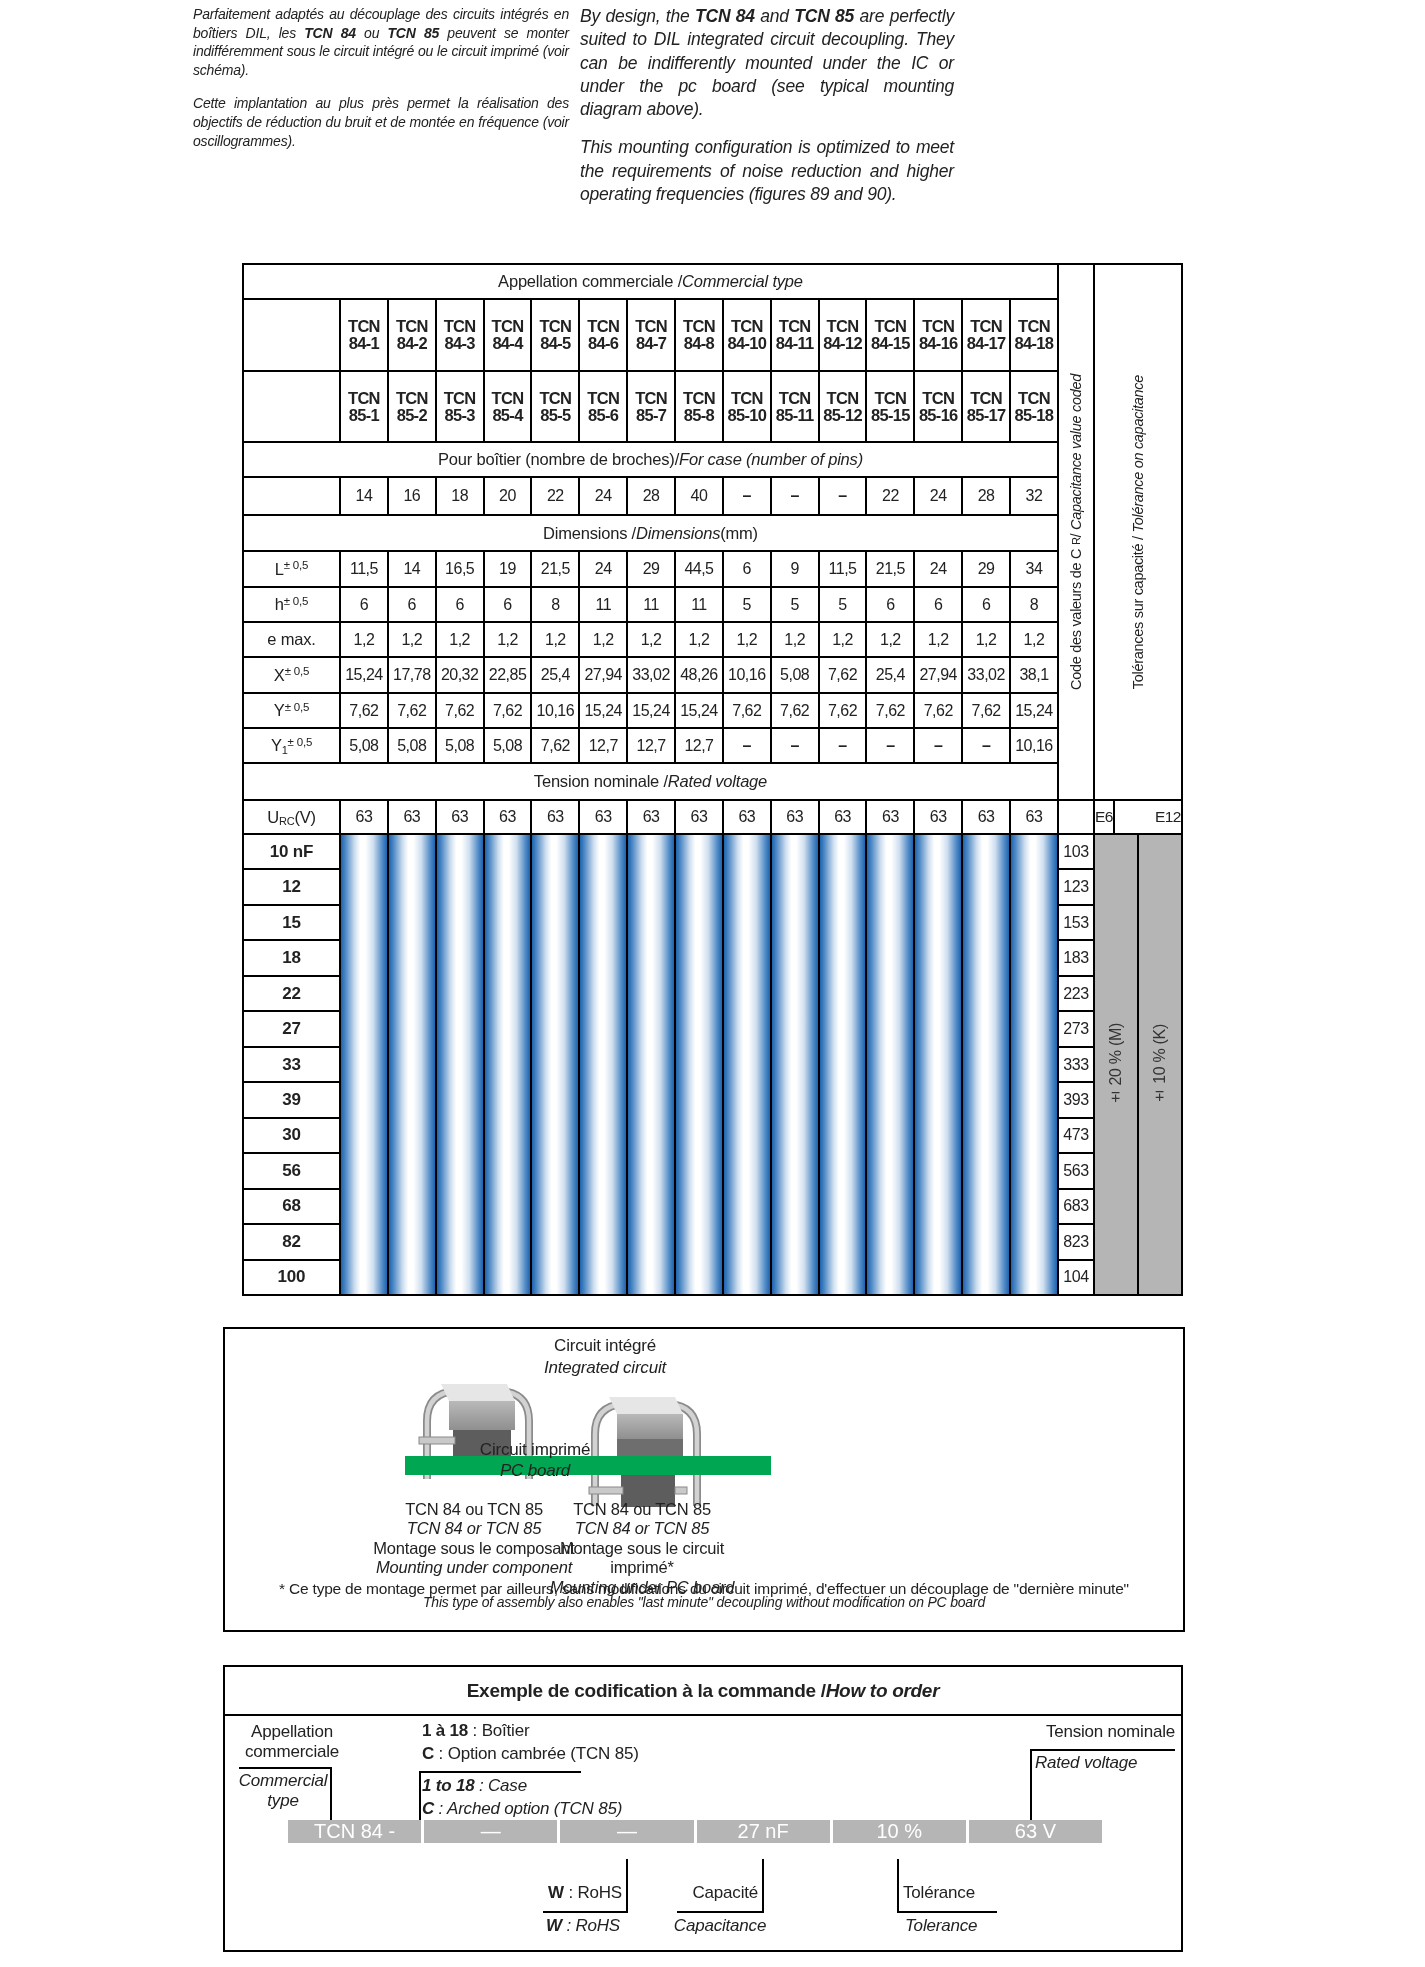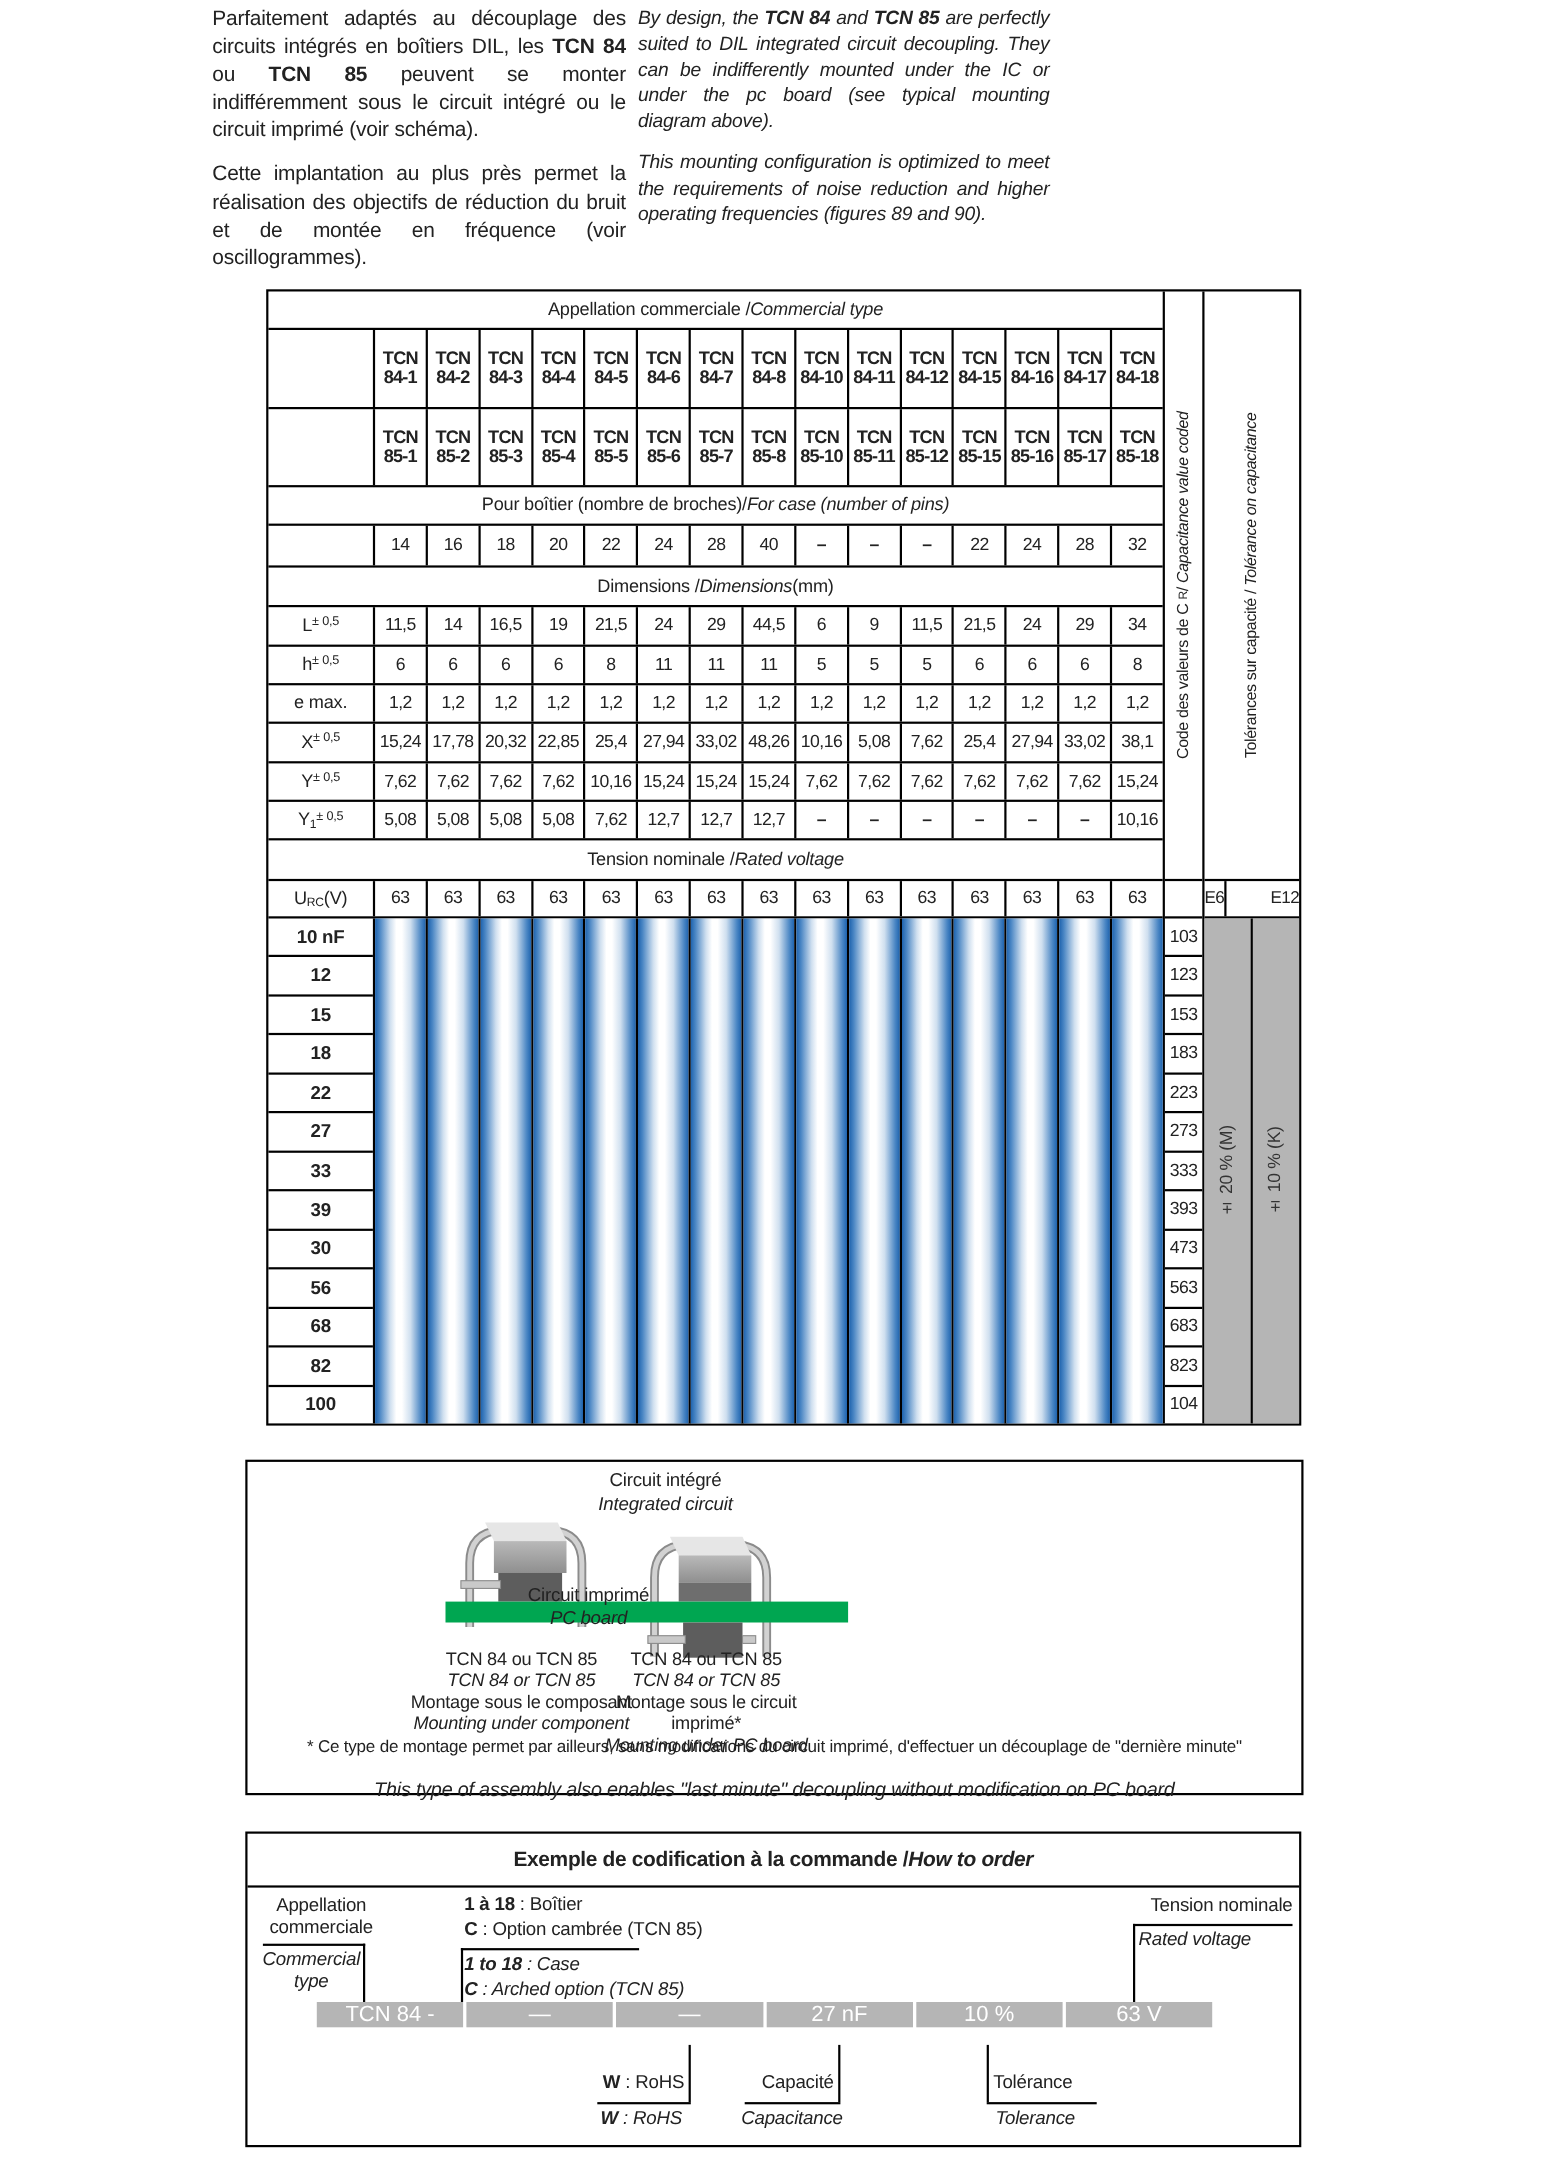--- a/index.html
+++ b/index.html
@@ -1,20 +1,20 @@
 <!DOCTYPE html>
 <html style="--blue: #1e63ae; --gray: #b5b5b5; --green: #00a651;"><head>
 <meta charset="utf-8">
 <style>
   html,body{margin:0;padding:0;background:#fff;}
   .page{position:relative;width:1425px;height:1967px;background:#fff;overflow:hidden;
         font-family:"Liberation Sans",sans-serif;color:#222;letter-spacing:-0.2px;}
 
   
-  .intro-fr{position:absolute;left:193px;top:5px;width:376px;font-size:19px;line-height:1.33;text-align:justify;}
+  .intro-fr{position:absolute;left:193px;top:5px;width:376px;font-size:14px;line-height:1.33;text-align:justify;font-style:italic;}
   .intro-en{position:absolute;left:580px;top:5px;width:374px;font-size:17.5px;line-height:1.33;text-align:justify;font-style:italic;}
   .intro-fr p,.intro-en p{margin:0 0 15px 0;}
   .s-b{font-weight:bold;}
   .s-i{font-style:italic;}
   .s-sm{font-size:11.5px;position:relative;top:-4px;}
   .s-sb{font-size:11px;position:relative;top:4px;}
 
   
   .bt{position:absolute;left:242px;top:263px;width:941px;border:2px solid #000;display:flex;background:#fff;box-sizing:border-box;}
   .bt-main{width:835px;border-right:2px solid #000;display:flex;flex-direction:column;box-sizing:border-box;}
@@ -53,21 +53,21 @@
   .diag{position:absolute;left:223px;top:1327px;width:962px;height:305px;border:2px solid #000;box-sizing:border-box;}
   .diag svg{position:absolute;left:0;top:0;}
   .diag-ic-label{position:absolute;left:250px;top:6px;width:260px;text-align:center;font-size:17px;line-height:1.28;}
   .diag-pcb-label{position:absolute;left:225px;top:110px;width:170px;text-align:center;font-size:17px;line-height:1.25;}
   .diag .it{font-style:italic;}
   .diag-cap{position:absolute;width:230px;text-align:center;font-size:16.5px;line-height:1.18;top:171px;}
   .diag-cap .it{font-style:italic;}
   .cap-left{left:134px;}
   .cap-right{left:302px;}
   .fn1{position:absolute;left:15px;top:251px;width:928px;text-align:center;font-size:15.5px;}
-  .fn2{position:absolute;left:15px;top:288px;width:928px;text-align:center;font-size:18px;font-style:italic;}
+  .fn2{position:absolute;left:15px;top:265px;width:928px;text-align:center;font-size:14px;font-style:italic;}
 
   
   .order{position:absolute;left:223px;top:1665px;width:960px;height:287px;border:2px solid #000;box-sizing:border-box;font-size:17px;}
   .order-title{height:47px;border-bottom:2px solid #000;display:flex;align-items:center;justify-content:center;font-size:19px;font-weight:bold;letter-spacing:-0.3px;}
   .order-title .s-i{font-weight:bold;}
   .oline{position:absolute;background:#000;}
   .o-app{position:absolute;left:4px;top:55px;width:126px;text-align:center;line-height:1.2;}
   .o-app-en{position:absolute;left:8px;top:104px;width:100px;text-align:center;font-style:italic;}
   .o-case1{position:absolute;left:197px;top:53px;line-height:1.35;}
   .o-case2{position:absolute;left:197px;top:108px;line-height:1.35;font-style:italic;}

